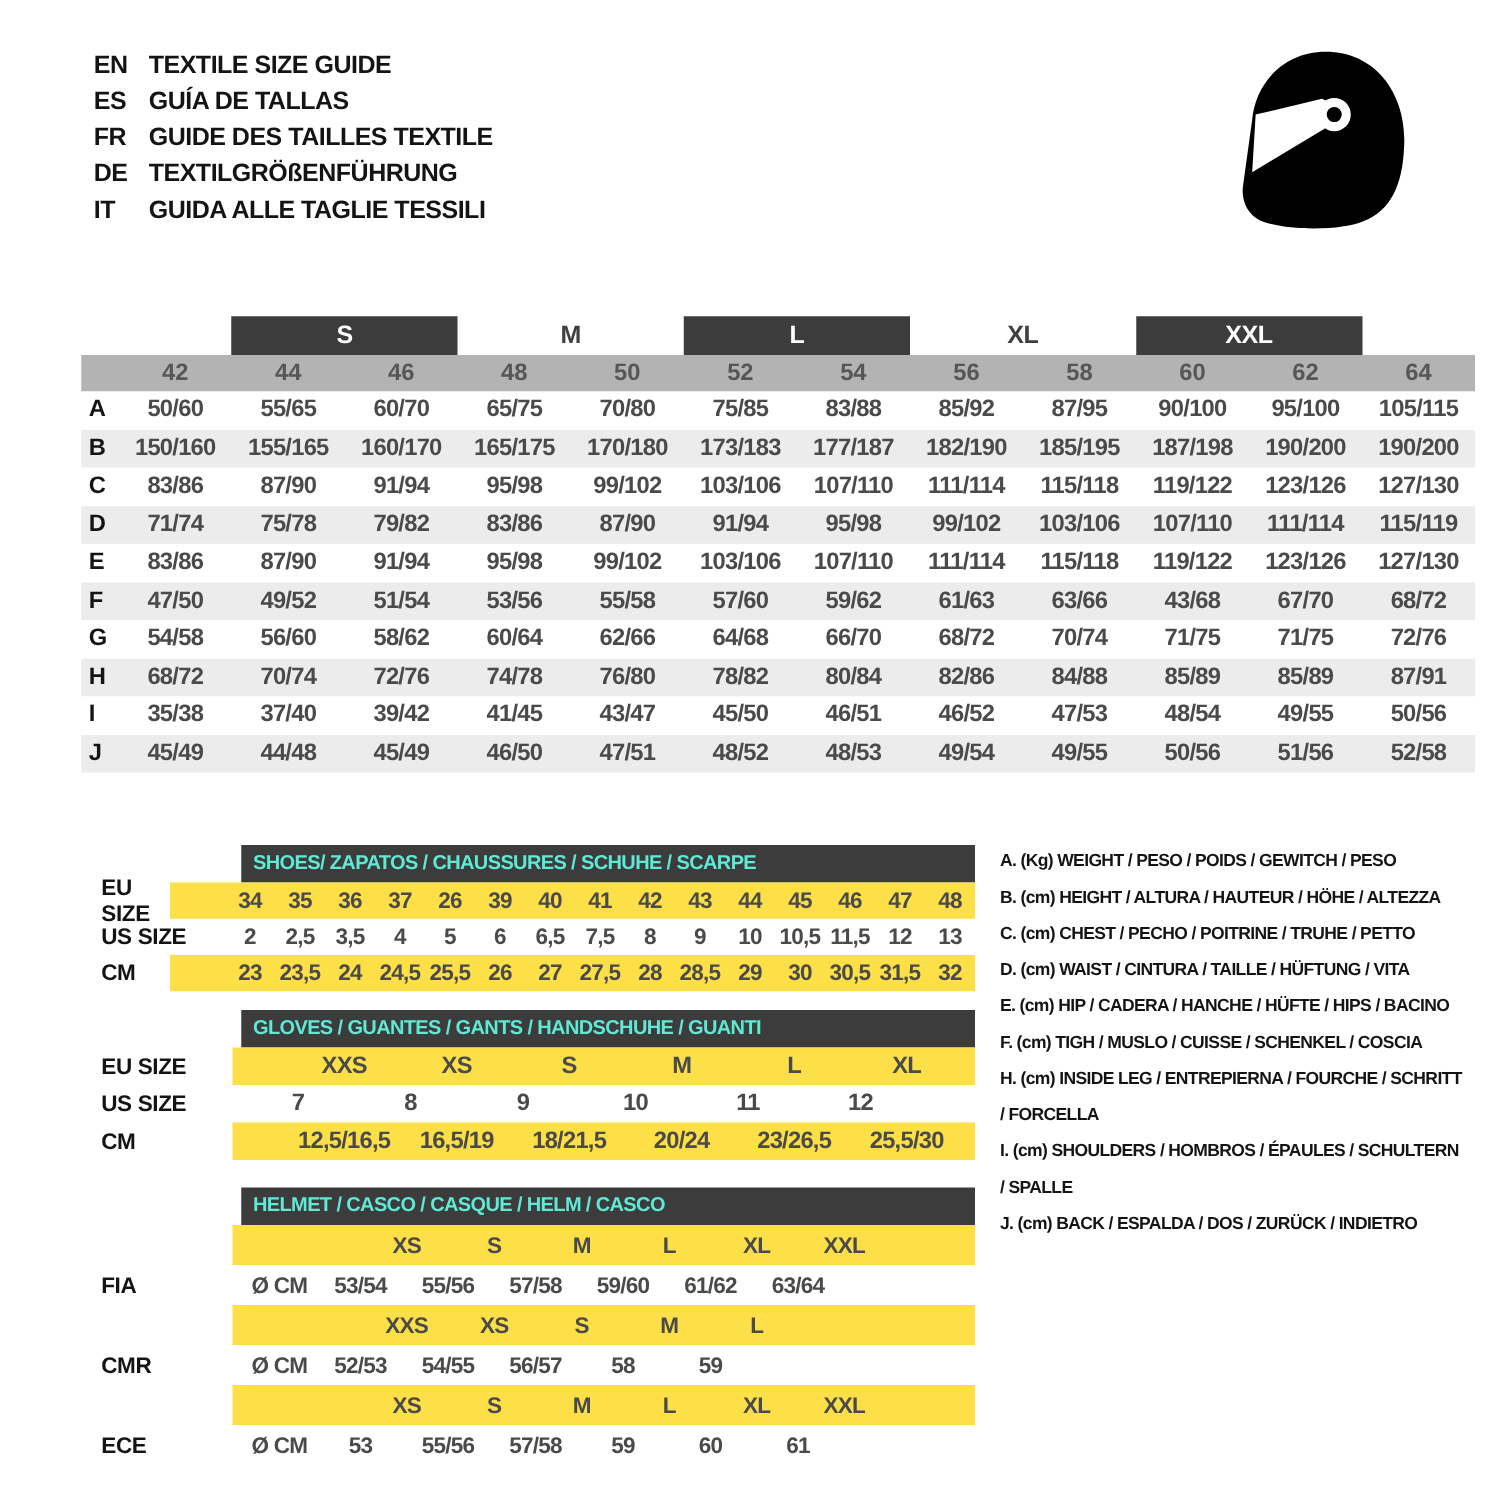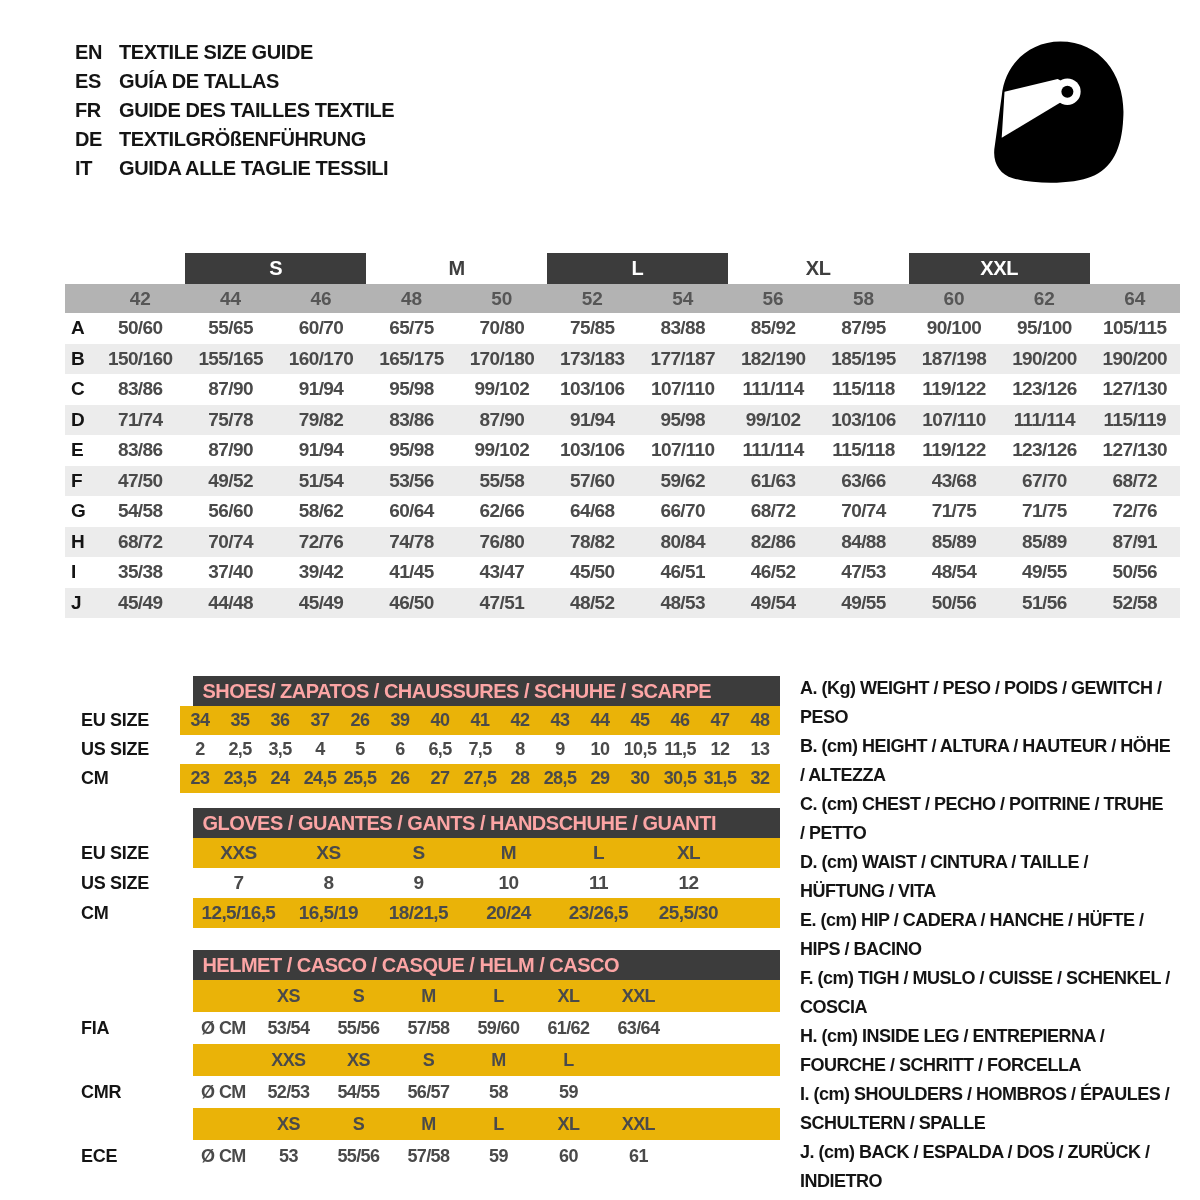--- a/index.html
+++ b/index.html
@@ -24,38 +24,38 @@
   .num-cell{text-align:center;line-height:29px;font-size:19px;color:#565656;}
   .mt-data{height:30.5px;}
   .stripe{background:#ececec;}
   .letter-cell{font-size:19px;color:#141414;line-height:30.5px;padding-left:6px;}
   .val-cell{text-align:center;line-height:30.5px;font-size:19px;color:#4a4a4a;letter-spacing:-0.6px;white-space:nowrap;}
 
   
   .section{position:absolute;left:65px;width:715px;}
   .sec-row{display:flex;align-items:stretch;}
   .sec-label{width:115px;font-size:18px;color:#141414;display:flex;align-items:center;letter-spacing:-0.3px;margin-left:16px;}
-  .title-band{background:#3c3c3c;color:#fca5a5;font-size:20px;height:30px;line-height:30px;padding-left:9px;box-sizing:border-box;width:600px;letter-spacing:-0.5px;white-space:nowrap;}
+  .title-band{background:#3c3c3c;color:#5eead4;font-size:16px;height:30px;line-height:30px;padding-left:9px;box-sizing:border-box;width:600px;letter-spacing:-0.5px;white-space:nowrap;}
   .row-band{width:600px;}
-  .bg-stripe{background:#eab308;}
+  .bg-stripe{background:#fde047;padding-left:44px;}
   .cells{display:grid;}
   .cell{text-align:center;white-space:nowrap;color:#4a4a4a;letter-spacing:-0.6px;}
   .shoes-cells{grid-template-columns:repeat(15,40px);width:600px;}
   .shoes-cells .cell{line-height:29px;font-size:18px;}
   .shoes-row{height:29px;}
   .gloves-cells{grid-template-columns:repeat(6,90px);width:540px;}
   .gloves-cells .cell{line-height:30px;font-size:19px;}
   .gloves-row{height:30px;}
   .helmet-cells{grid-template-columns:60px repeat(6,70px);width:480px;}
   .helmet-cells .cell{line-height:32px;font-size:18px;}
   .helmet-row{height:32px;}
 
   
   .legend{position:absolute;left:800px;top:674px;width:372px;}
-  .legend-item{font-size:18px;line-height:29px;color:#141414;letter-spacing:-0.5px;}
+  .legend-item{font-size:14px;line-height:29px;color:#141414;letter-spacing:-0.5px;}
 </style>
 </head>
 <body>
 
 <div class="canvas">
 
   <div class="lang-list">
       <div class="lang-row">
         <div class="lang-code">EN</div>
         <div class="lang-title">TEXTILE SIZE GUIDE</div>

